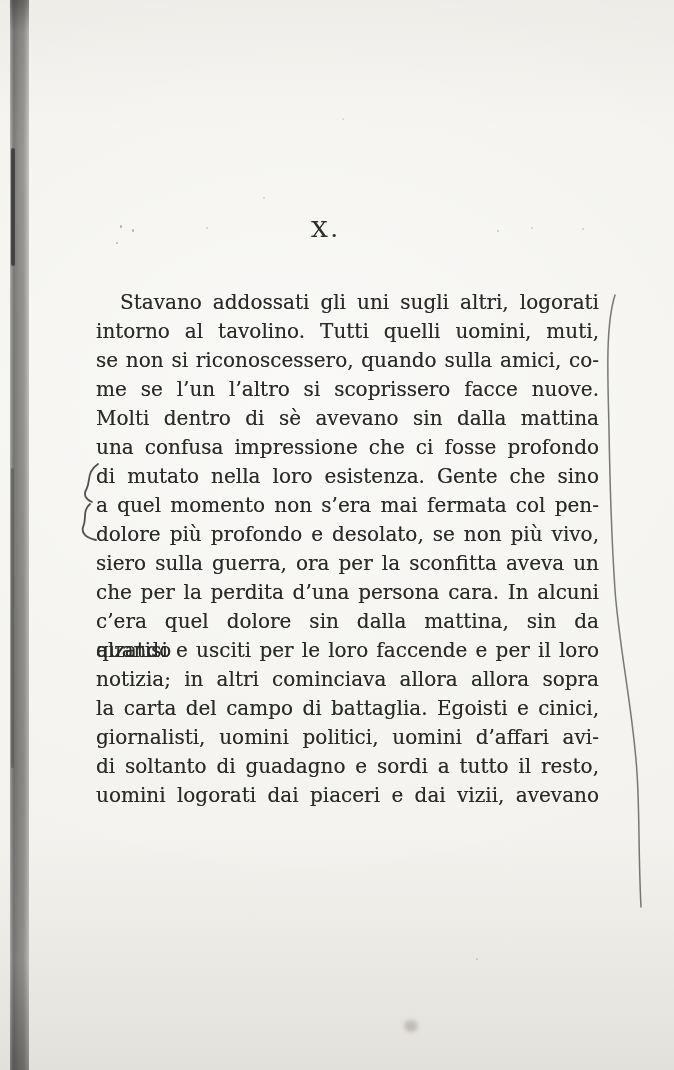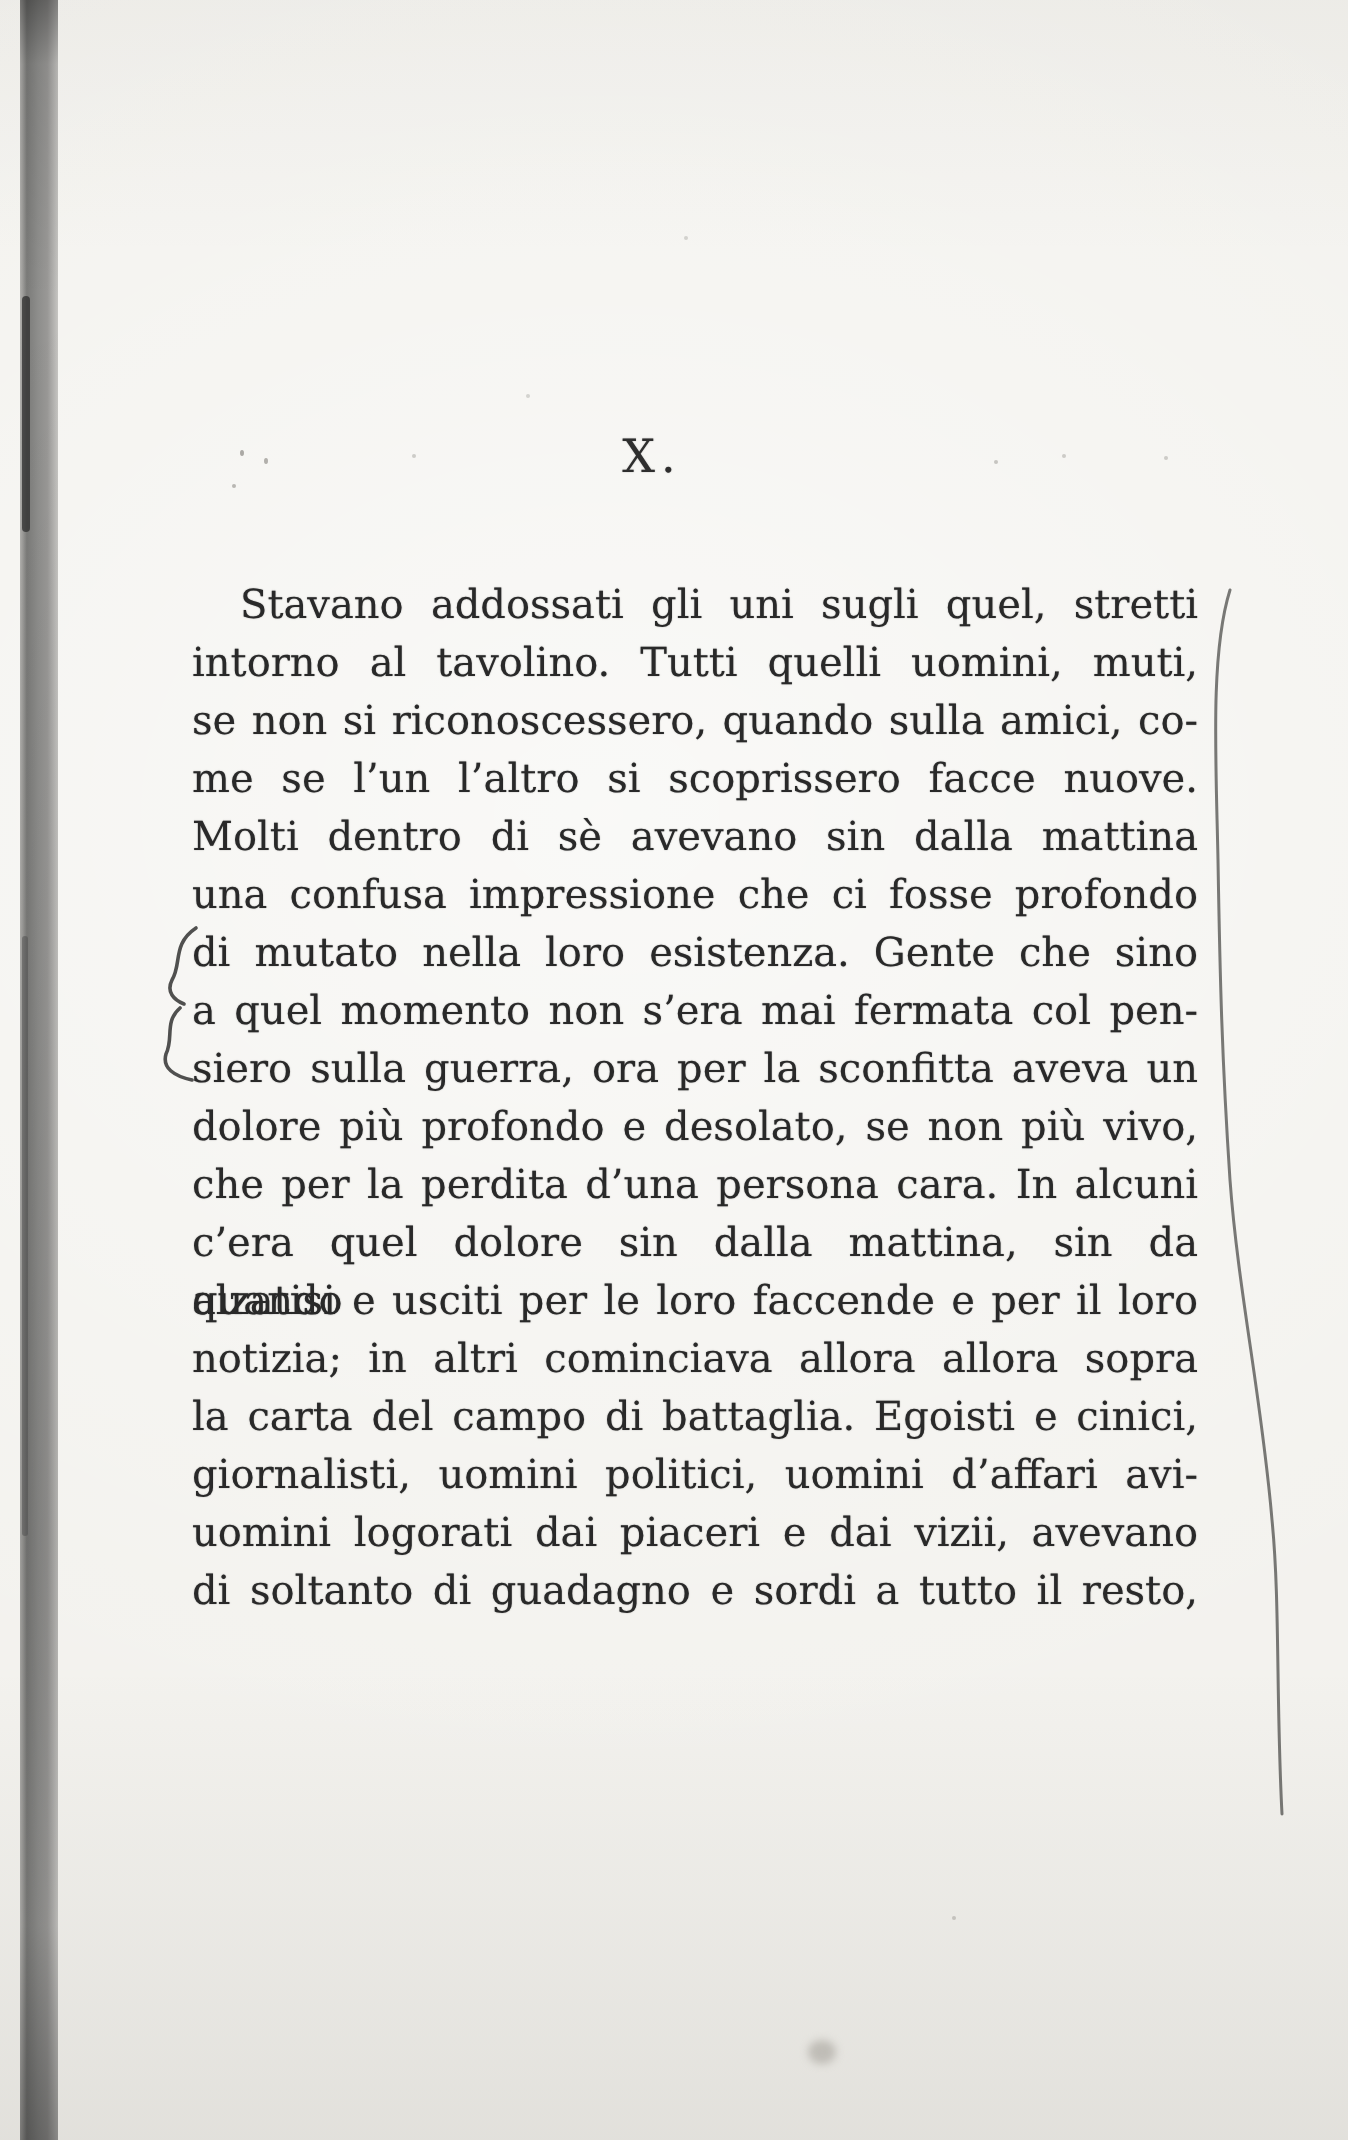--- a/index.html
+++ b/index.html
@@ -76,38 +76,38 @@
 
   <div class="paper-shade"></div>
 
   <div class="binding"></div>
   <div class="binding-streak-1"></div>
   <div class="binding-streak-2"></div>
 
   <h1 class="heading">X.</h1>
 
   <div class="textblock">
-    <div class="line indent">Stavano addossati gli uni sugli quel, stretti</div>
+    <div class="line indent">Stavano addossati gli uni sugli altri, logorati</div>
     <div class="line">intorno al tavolino. Tutti quelli uomini, muti,</div>
     <div class="line">se non si riconoscessero, quando sulla amici, co-</div>
     <div class="line">me se l’un l’altro si scoprissero facce nuove.</div>
     <div class="line">Molti dentro di sè avevano sin dalla mattina</div>
     <div class="line">una confusa impressione che ci fosse profondo</div>
     <div class="line">di mutato nella loro esistenza. Gente che sino</div>
     <div class="line">a quel momento non s’era mai fermata col pen-</div>
+    <div class="line">dolore più profondo e desolato, se non più vivo,</div>
     <div class="line">siero sulla guerra, ora per la sconfitta aveva un</div>
-    <div class="line">dolore più profondo e desolato, se non più vivo,</div>
     <div class="line">che per la perdita d’una persona cara. In alcuni</div>
     <div class="line">c’era quel dolore sin dalla mattina, sin da quando</div>
     <div class="line">alzatisi e usciti per le loro faccende e per il loro</div>
     <div class="line">notizia; in altri cominciava allora allora sopra</div>
     <div class="line">la carta del campo di battaglia. Egoisti e cinici,</div>
     <div class="line">giornalisti, uomini politici, uomini d’affari avi-</div>
+    <div class="line">di soltanto di guadagno e sordi a tutto il resto,</div>
     <div class="line">uomini logorati dai piaceri e dai vizii, avevano</div>
-    <div class="line">di soltanto di guadagno e sordi a tutto il resto,</div>
   </div>
 
   <svg class="pen-mark" style="left:588px; top:285px;" width="70" height="640" viewBox="0 0 70 640">
     <path d="M27,10 C17,42 20,95 21,145 C22,205 23,245 27,305 C31,360 43,415 48,475 C52,515 50,565 53,622" fill="none" stroke="#4e4d4b" stroke-width="1.5" stroke-linecap="round" opacity="0.75"></path>
   </svg>
 
   <svg class="pen-mark" style="left:74px; top:452px;" width="34" height="92" viewBox="0 0 34 92">
     <path d="M24,12 C12,20 17,30 12,38 C9,44 13,48 18,50" fill="none" stroke="#333231" stroke-width="1.8" stroke-linecap="round" opacity="0.85"></path>
     <path d="M16,52 C8,59 13,67 9,75 C7,82 13,86 22,88" fill="none" stroke="#333231" stroke-width="1.8" stroke-linecap="round" opacity="0.85"></path>
   </svg>

